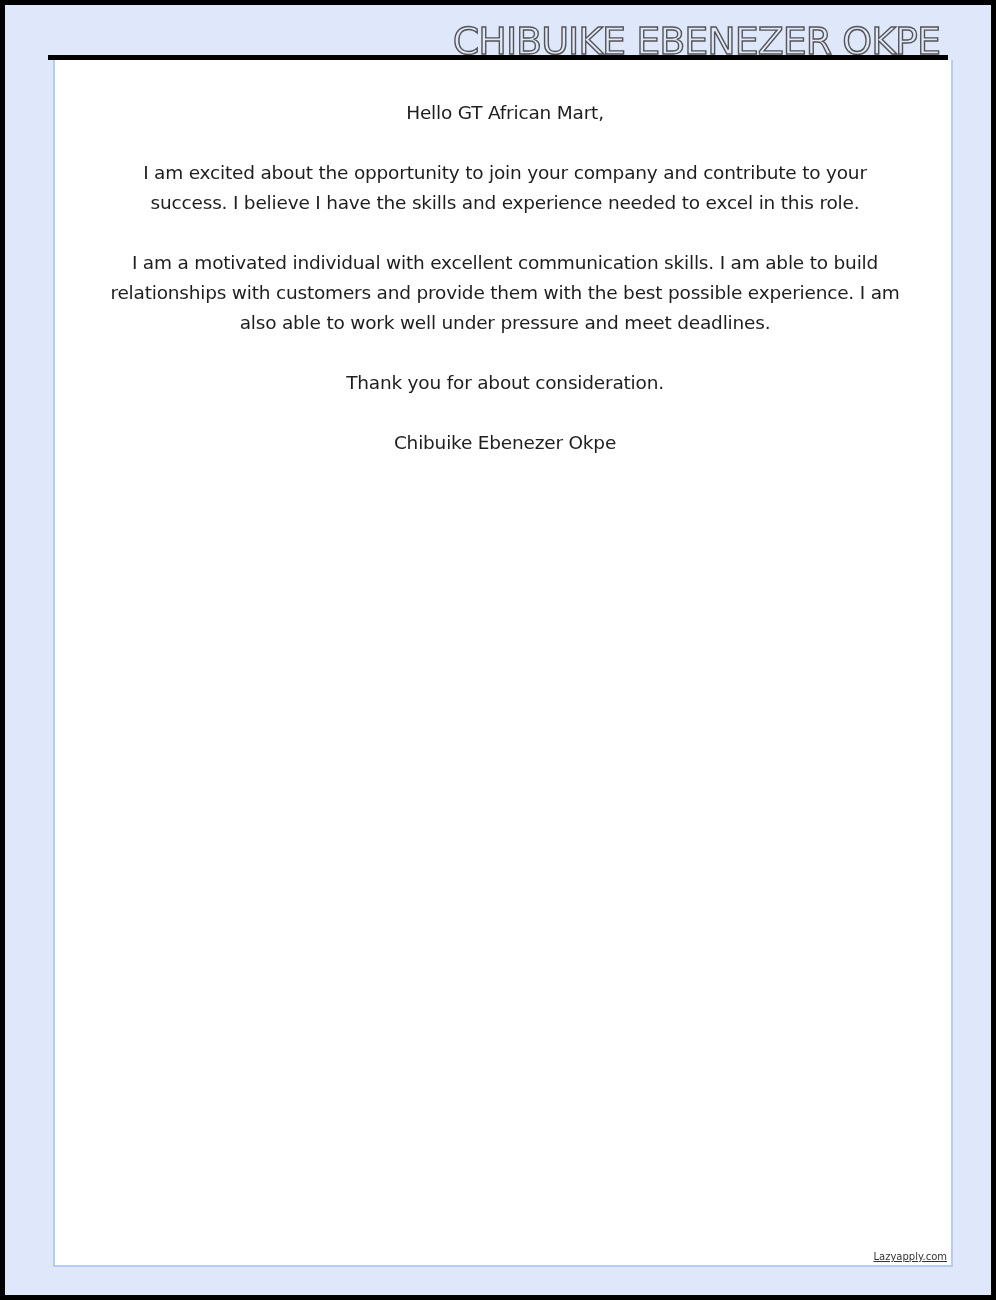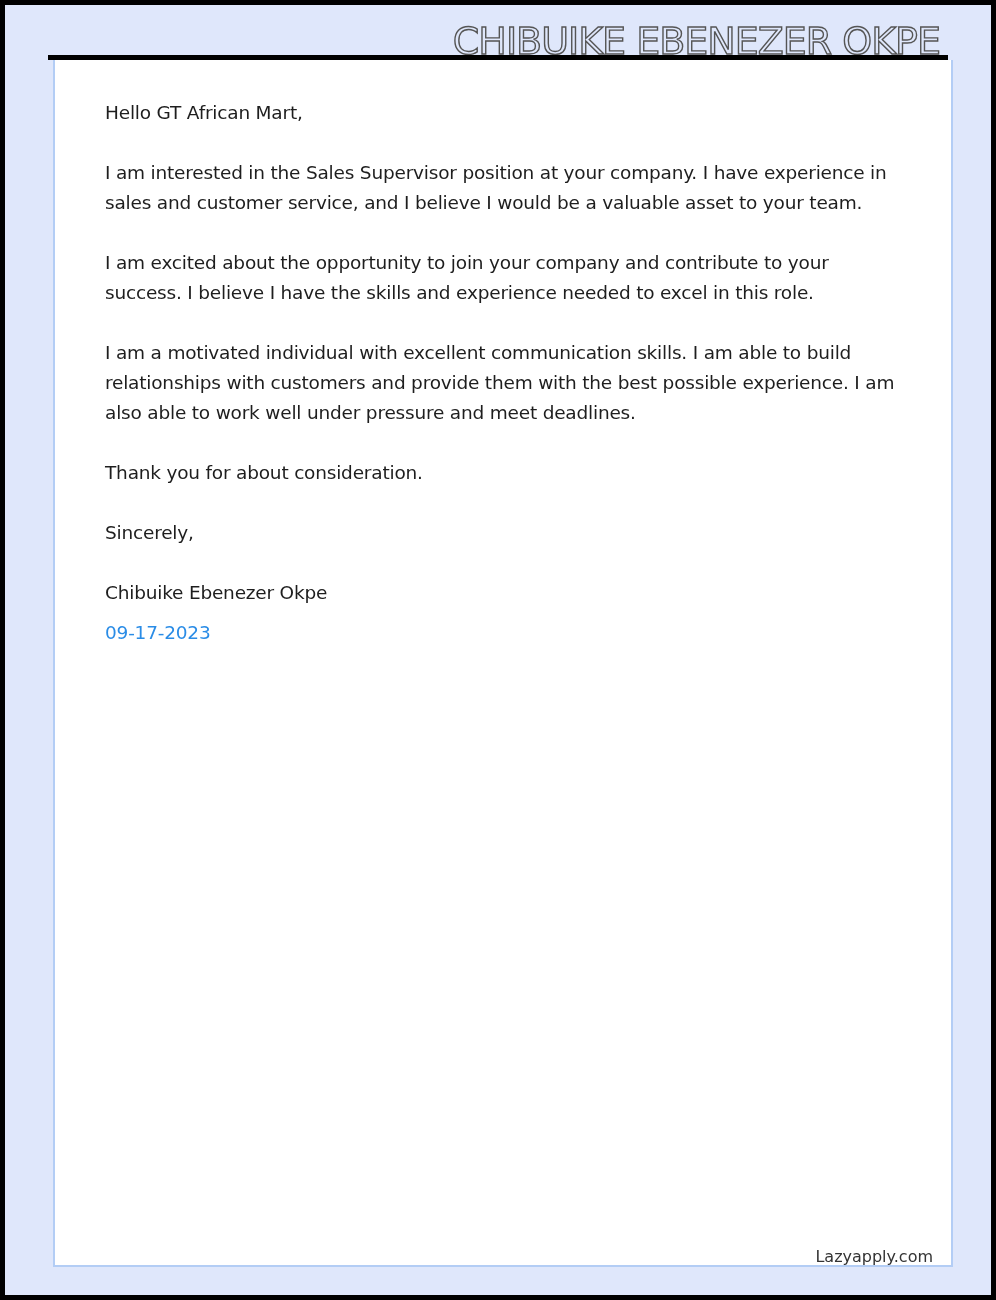--- a/index.html
+++ b/index.html
@@ -55,53 +55,52 @@
     }
     .content {
       position: absolute;
       left: 50px;
       top: 38px;
       width: 800px;
       font-size: 18.5px;
       line-height: 30px;
       color: #1e1e1e;
       letter-spacing: -0.2px;
+      text-align: center;
     }
     .content p {
       margin-bottom: 30px;
     }
     .content p.sign-name {
       margin-bottom: 10px;
     }
     .content .date {
       color: #2a8ce6;
     }
     .footer {
       position: absolute;
-      right: 18px;
+      right: 4px;
       bottom: 0px;
-      font-size: 16px;
+      font-size: 10px;
       color: #333333;
       line-height: 16px;
+      text-decoration: underline;
     }
   </style>
 </head>
 <body>
 
 <div class="frame">
   <div class="title">CHIBUIKE EBENEZER OKPE</div>
 
   <div class="page">
     <div class="content">
       <p>Hello GT African Mart,</p>
-      <p>I am interested in the Sales Supervisor position at your company. I have experience in sales and customer service, and I believe I would be a valuable asset to your team.</p>
       <p>I am excited about the opportunity to join your company and contribute to your success. I believe I have the skills and experience needed to excel in this role.</p>
       <p>I am a motivated individual with excellent communication skills. I am able to build relationships with customers and provide them with the best possible experience. I am also able to work well under pressure and meet deadlines.</p>
       <p>Thank you for about consideration.</p>
-      <p>Sincerely,</p>
       <p class="sign-name">Chibuike Ebenezer Okpe</p>
-      <p class="date">09-17-2023</p>
     </div>
     <div class="footer">Lazyapply.com</div>
   </div>
 
   <div class="topbar" style="left:43px; top:50px;"></div>
 </div>
 
 </body></html>

